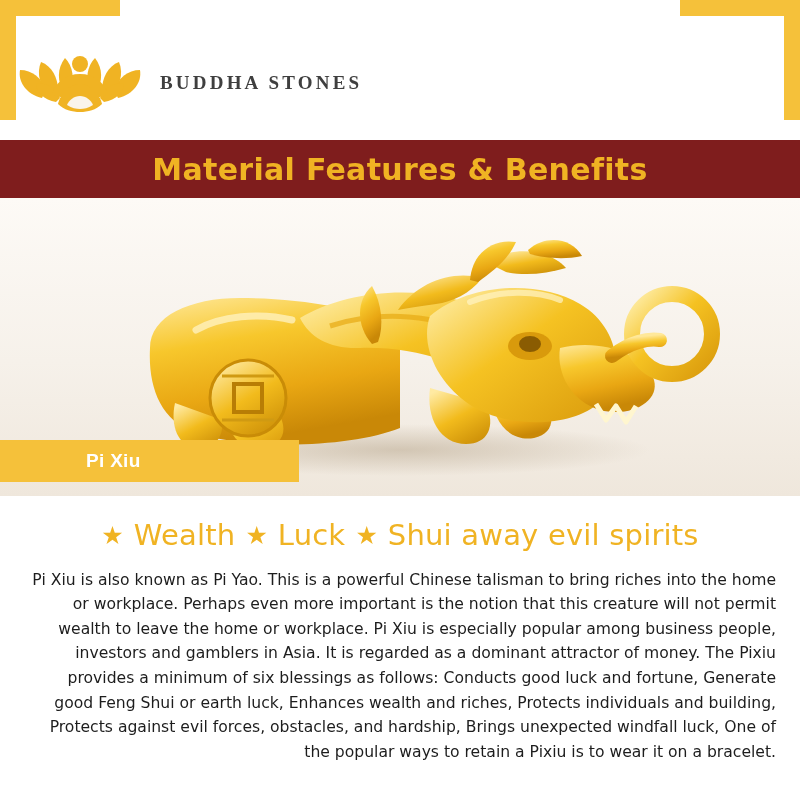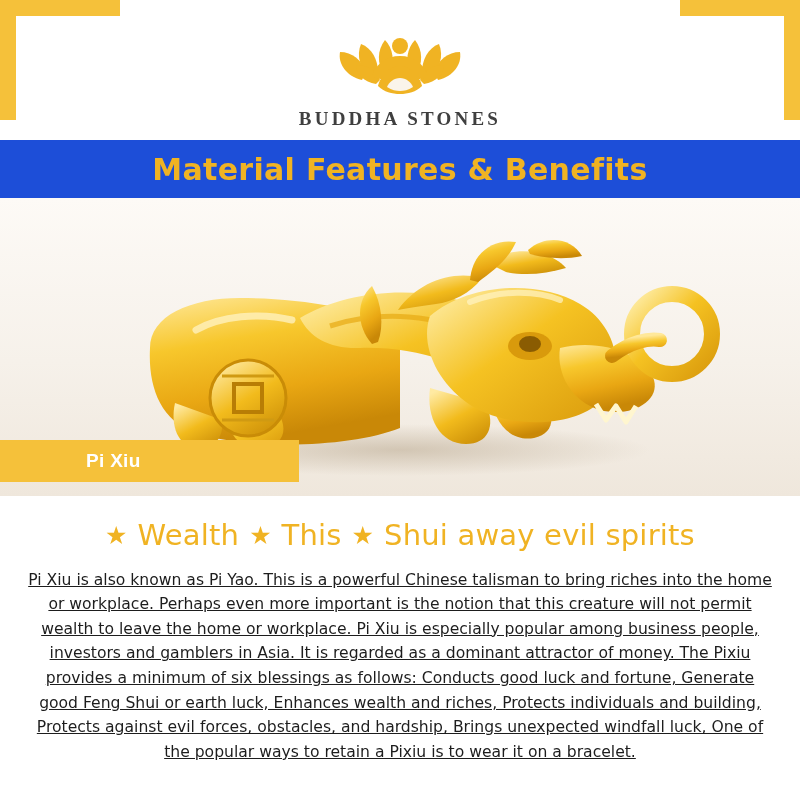--- a/index.html
+++ b/index.html
@@ -34,21 +34,21 @@
   .corner-bl-v { left: 0; bottom: 0; width: 16px; height: 120px; }
   .corner-br-h { right: 0; bottom: 0; width: 120px; height: 16px; }
   .corner-br-v { right: 0; bottom: 0; width: 16px; height: 120px; }
 
   
   .logo-block {
     position: absolute;
     left: 0; right: 0; top: 0;
     height: 142px;
     display: flex;
-    flex-direction: column;
+    flex-direction: row;
     align-items: center;
     justify-content: flex-start;
     padding-top: 22px;
     box-sizing: border-box;
   }
   .logo-mark {
     width: 160px;
     height: 84px;
     display: block;
   }
@@ -60,21 +60,21 @@
     color: #3f3f3f;
     font-family: "Liberation Serif", serif;
   }
 
   
   .banner {
     position: absolute;
     left: 0; right: 0;
     top: 140px;
     height: 58px;
-    background: #1d4ed8;
+    background: #7f1d1d;
     display: flex;
     align-items: center;
     justify-content: center;
   }
   .banner-title {
     font-size: 30px;
     font-weight: bold;
     color: #f0b323;
     letter-spacing: 0.3px;
     font-family: "DejaVu Sans", sans-serif;
@@ -133,23 +133,22 @@
     margin-bottom: 8px;
     white-space: nowrap;
   }
   .taglines .star { font-size: 25px; line-height: 1; }
   .taglines .word { letter-spacing: 0.2px; }
 
   .body-copy {
     font-size: 15.6px;
     line-height: 1.58;
     color: #1d1d1d;
-    text-align: center;
+    text-align: right;
     font-family: "DejaVu Sans", sans-serif;
-    text-decoration: underline;
   }
 </style>
 </head>
 <body>
 
 <div class="page">
 
   <div class="corner corner-tl-h"></div>
   <div class="corner corner-tl-v"></div>
   <div class="corner corner-tr-h"></div>
@@ -259,20 +258,20 @@
 
   <div class="caption-tab">
     <span>Pi Xiu</span>
   </div>
 
   <div class="content">
     <div class="taglines">
       <span class="star">★</span>
       <span class="word">Wealth</span>
       <span class="star">★</span>
-      <span class="word">This</span>
+      <span class="word">Luck</span>
       <span class="star">★</span>
       <span class="word">Shui away evil spirits</span>
     </div>
     <p class="body-copy">Pi Xiu is also known as Pi Yao. This is a powerful Chinese talisman to bring riches into the home or workplace. Perhaps even more important is the notion that this creature will not permit wealth to leave the home or workplace. Pi Xiu is especially popular among business people, investors and gamblers in Asia. It is regarded as a dominant attractor of money. The Pixiu provides a minimum of six blessings as follows: Conducts good luck and fortune, Generate good Feng Shui or earth luck, Enhances wealth and riches, Protects individuals and building, Protects against evil forces, obstacles, and hardship, Brings unexpected windfall luck, One of the popular ways to retain a Pixiu is to wear it on a bracelet.</p>
   </div>
 
 </div>
 
 </body></html>

